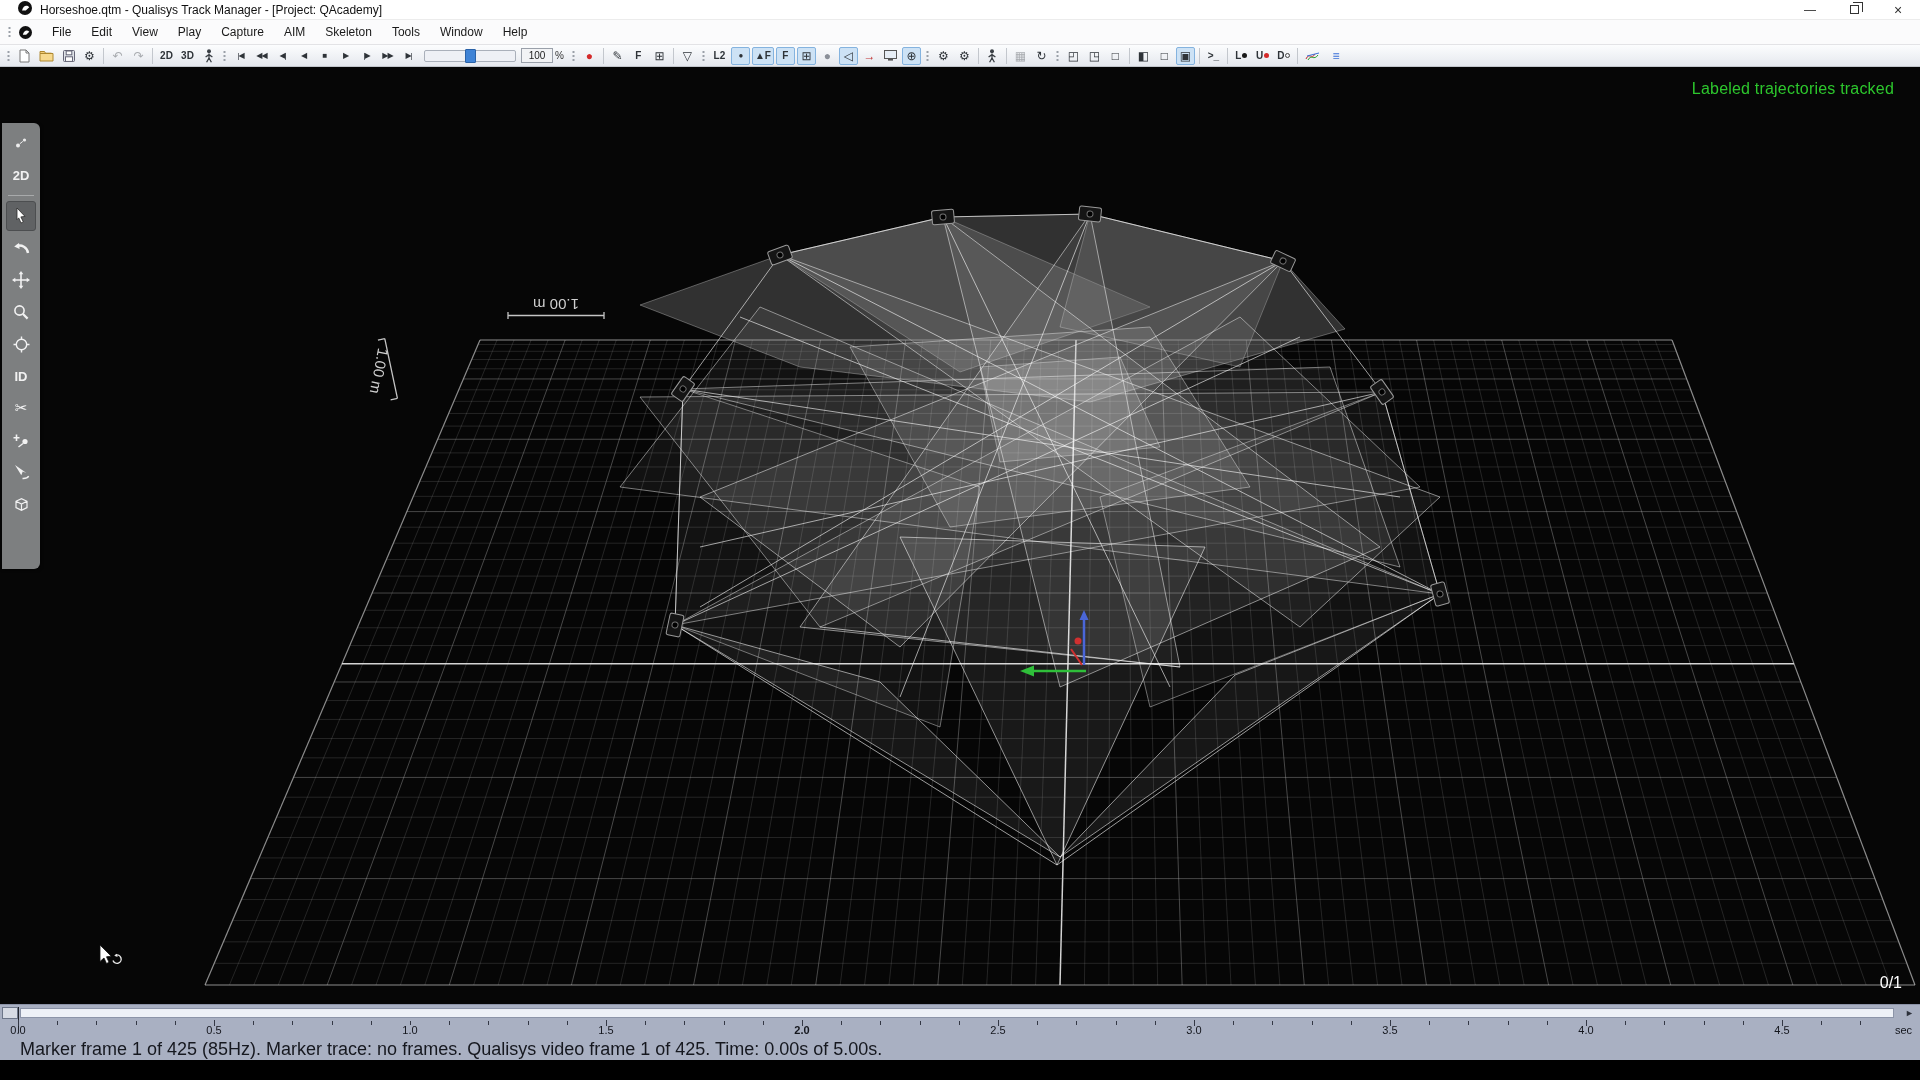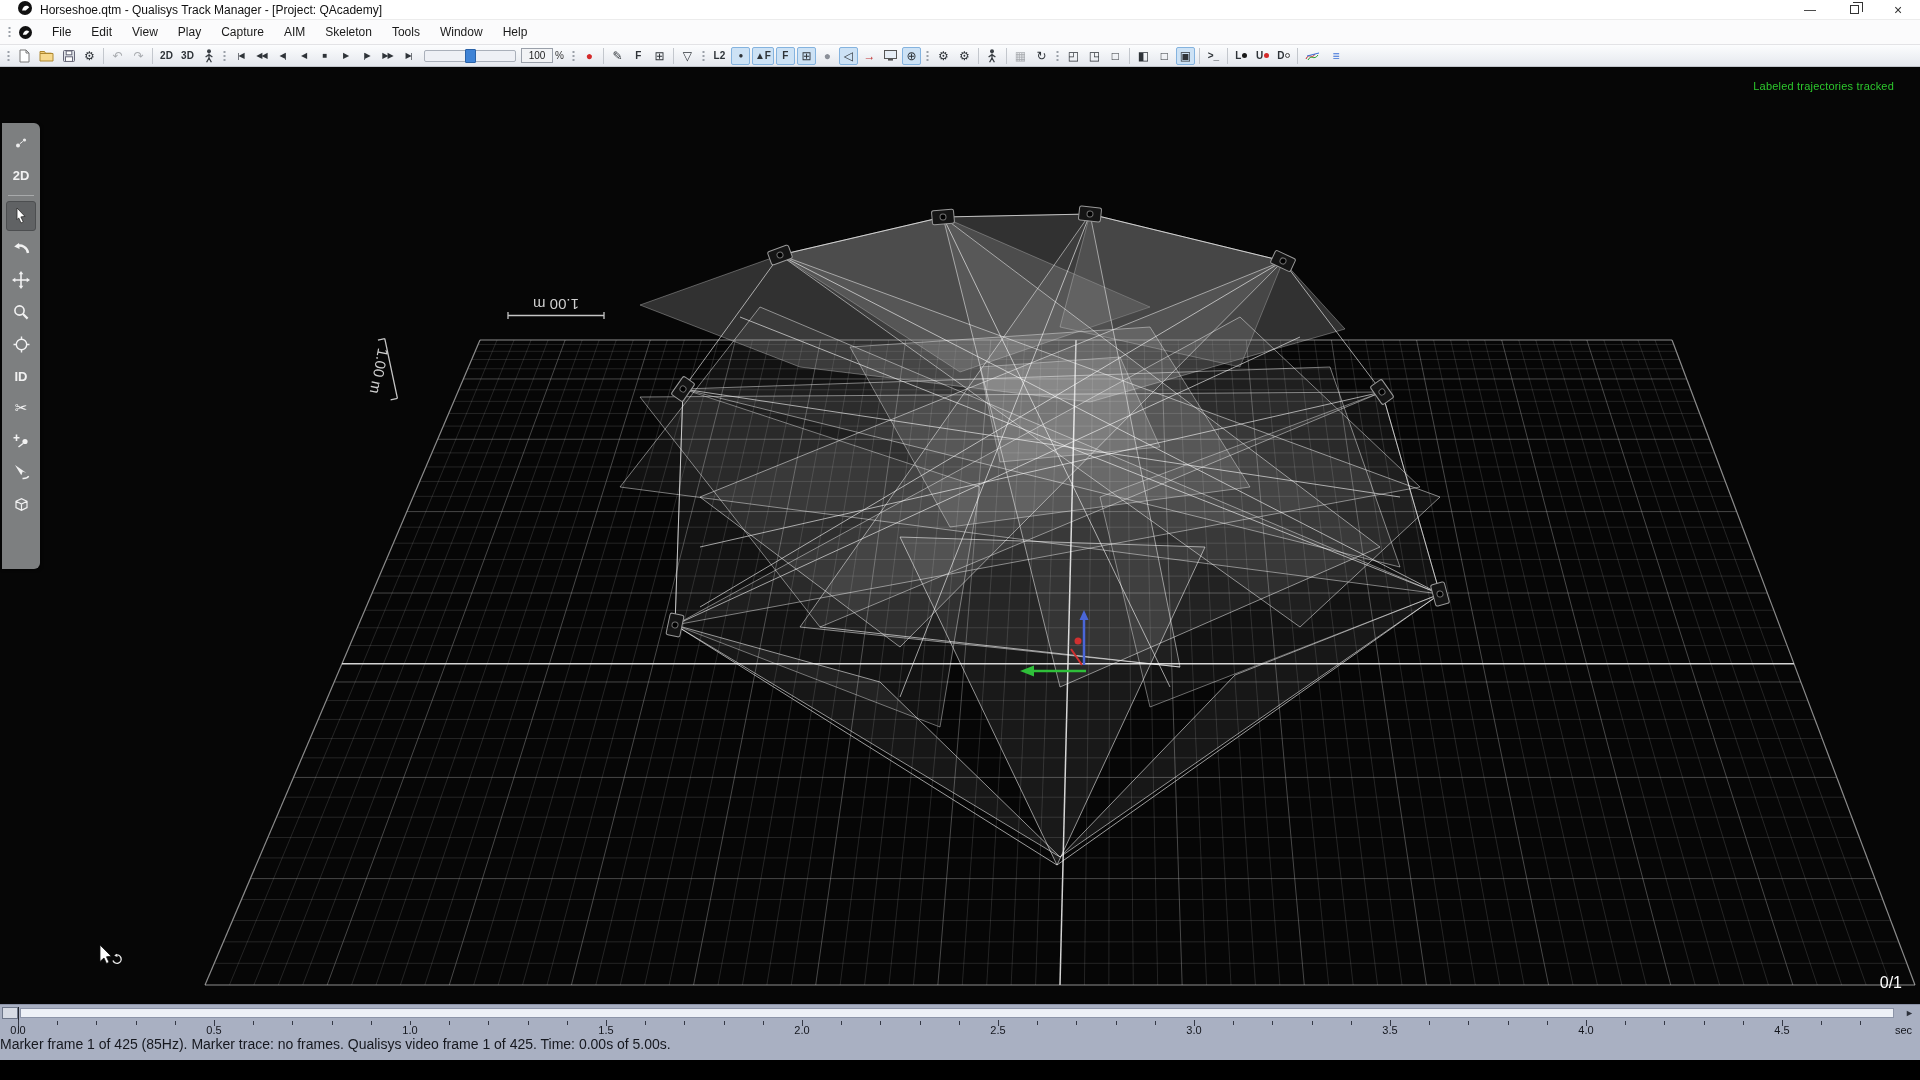--- a/index.html
+++ b/index.html
@@ -44,21 +44,21 @@
   .tb-slider-handle { position:absolute; left:40px; top:-2px; width:11px; height:14px;
     background:#3f83d6; border:1px solid #2a62a8; border-radius:1px; }
   .tb-input { width:32px; height:15px; background:#f2f3f5; border:1px solid #9aa0aa;
     font-size:10px; color:#222; display:flex; align-items:center; justify-content:center;text-align:right; }
   .tb-unit { font-size:10px; margin:0 4px 0 2px; color:#333; }
   .dotm { width:5px; height:5px; border-radius:50%; margin-left:1px; display:inline-block; }
   .dotm.hollow { background:transparent !important; border:1px solid #444; }
 
   
   .viewport { position:relative; width:1920px; height:937px; background:#060606; overflow:hidden; }
-  .tracking-status { position:absolute; top:13px; right:26px; font-size:11px;
+  .tracking-status { position:absolute; top:13px; right:26px; font-size:16px;
     color:#2dc72d; letter-spacing:.2px; }
   .marker-counter { position:absolute; bottom:12px; right:18px; font-size:16px; color:#fff; }
 
   
   .sidebar { position:absolute; left:2px; top:56px; width:38px; height:446px;
     background:#7d7f80; border-radius:0 6px 6px 0; padding-top:4px;
     display:flex; flex-direction:column; align-items:center; box-shadow:1px 1px 3px rgba(0,0,0,.5); }
   .sb-item { width:30px; height:30px; margin:1px 0; display:flex; align-items:center;
     justify-content:center; border-radius:3px; color:#f2f2f2; }
   .sb-item.active { background:#606264; border:1px solid #4c4e50; }
@@ -72,22 +72,22 @@
     background:#d7dbe4; border:1px solid #6d7689; }
   .tl-playhead { position:absolute; left:18px; top:2px; width:1px; height:26px; background:#23262e; }
   .tl-track { position:absolute; left:20px; right:26px; top:3px; height:10px;
     background:#eef1f7; border:1px solid #8c94a8; }
   .tl-right-arrow { position:absolute; right:6px; top:3px; font-size:9px; color:#2d313b; }
   .tl-tick { position:absolute; width:1px; background:#343845; }
   .tl-label { position:absolute; top:19px; transform:translateX(-50%); font-size:11px; color:#14161d; }
   .tl-unit { position:absolute; top:19px; right:8px; font-size:11px; color:#14161d; }
 
   
-  .statusbar { height:24px; background:#a9b0c2; display:flex; align-items:flex-start;
-    padding-left:0; font-size:14px; color:#16181f; }
+  .statusbar { height:24px; background:#a9b0c2; display:flex; align-items:flex-end;
+    padding-left:20px; font-size:18px; color:#16181f; }
   .helpbar { height:20px; background:#f1f1f1; border-top:1px solid #c9c9c9;
     display:flex; align-items:center; padding-left:8px; font-size:12px; color:#2a2aa8; }
 </style>
 </head>
 <body>
 
 <div class="app">
 
   <div class="titlebar">
     <span>
@@ -672,21 +672,21 @@
         <div class="tl-tick" style="left: 1664.4px; top: 16px; height: 4px;"></div>
         <div class="tl-tick" style="left: 1703.6px; top: 16px; height: 4px;"></div>
         <div class="tl-tick" style="left: 1742.8px; top: 16px; height: 4px;"></div>
         <div class="tl-tick" style="left: 1782px; top: 15px; height: 6px;"></div>
         <div class="tl-tick" style="left: 1821.2px; top: 16px; height: 4px;"></div>
         <div class="tl-tick" style="left: 1860.4px; top: 16px; height: 4px;"></div>
         <div class="tl-label" style="left: 18px;">0.0</div>
         <div class="tl-label" style="left: 214px;">0.5</div>
         <div class="tl-label" style="left: 410px;">1.0</div>
         <div class="tl-label" style="left: 606px;">1.5</div>
-        <div class="tl-label" style="left: 802px;">2.0</div>
+        <div class="tl-label" style="left: 802px; font-weight: bold;">2.0</div>
         <div class="tl-label" style="left: 998px;">2.5</div>
         <div class="tl-label" style="left: 1194px;">3.0</div>
         <div class="tl-label" style="left: 1390px;">3.5</div>
         <div class="tl-label" style="left: 1586px;">4.0</div>
         <div class="tl-label" style="left: 1782px;">4.5</div>
       </div>
     <div class="tl-unit">sec</div>
   </div>
 
   <div class="statusbar">

